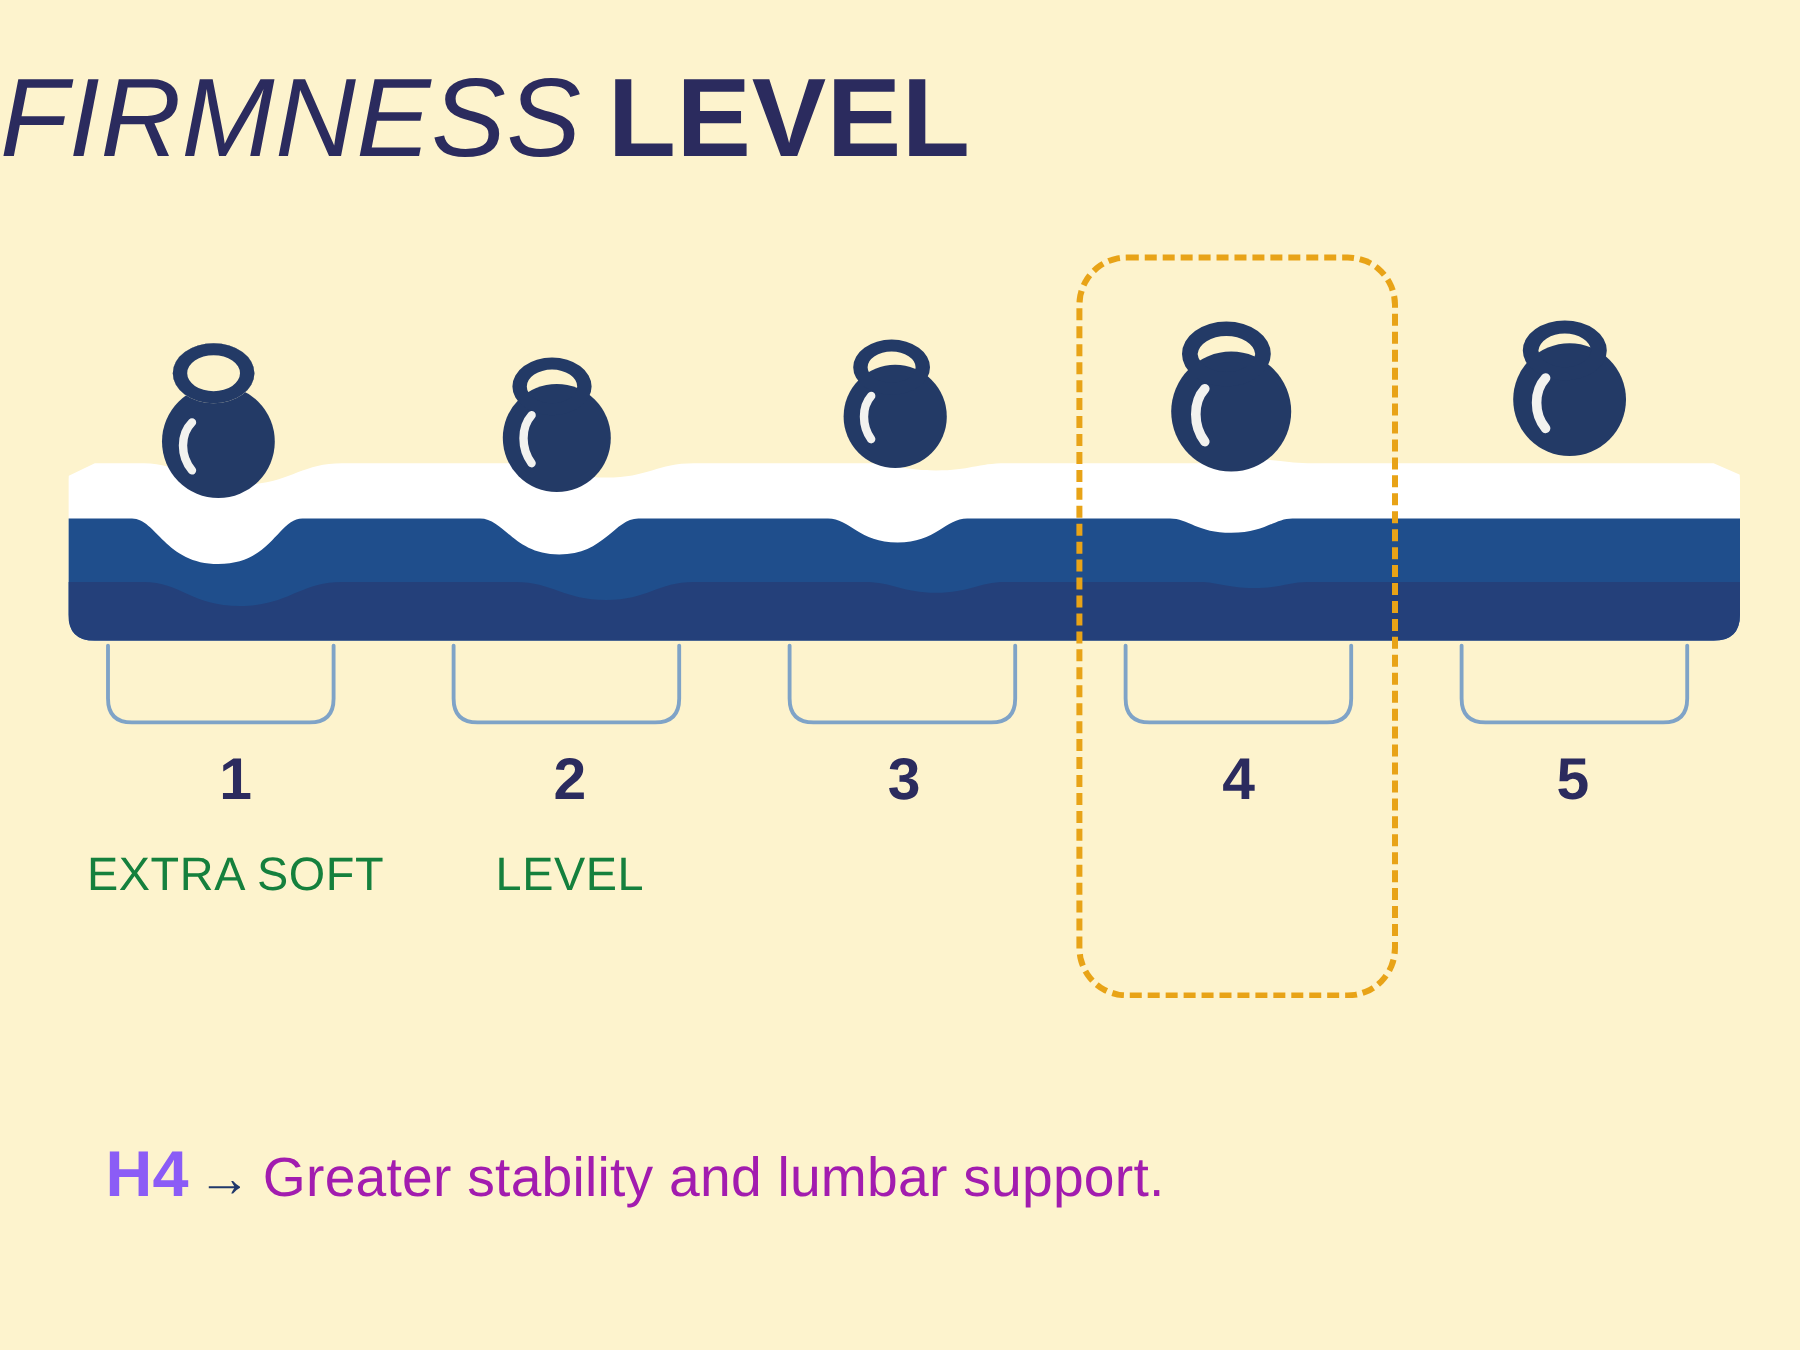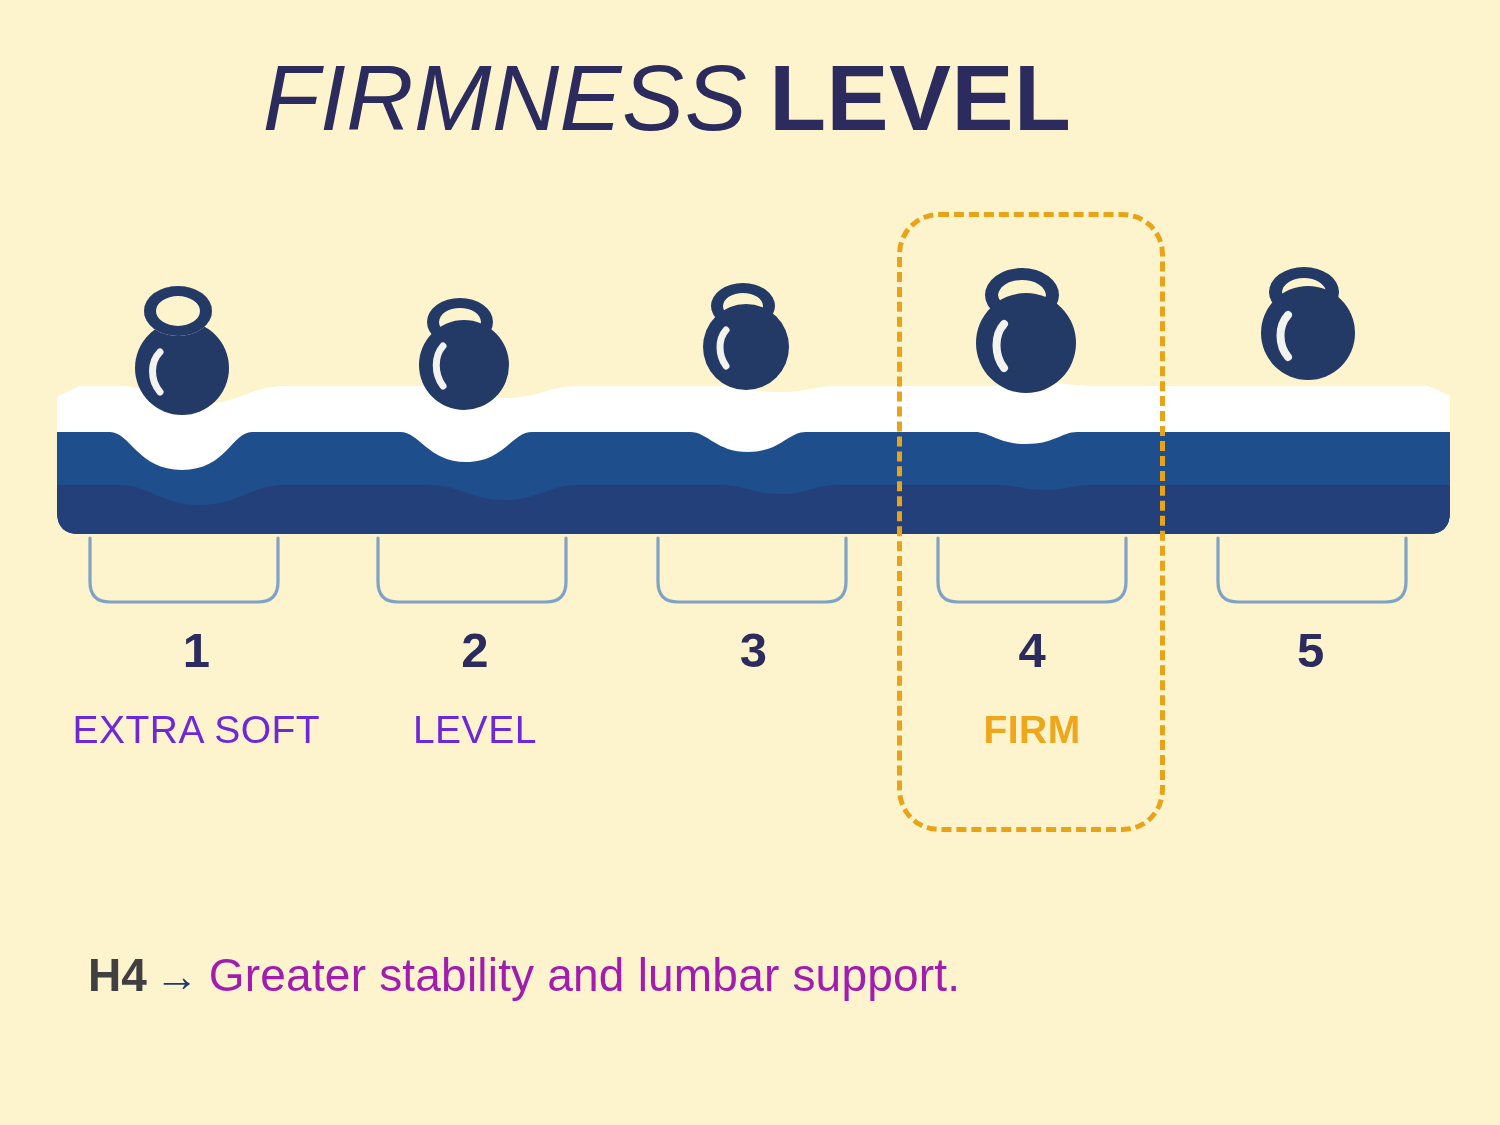--- a/index.html
+++ b/index.html
@@ -20,24 +20,23 @@
     inset: 0;
     background: #fdf3cd;
   }
 
   
   .title-row {
     position: absolute;
     top: 52px;
     left: 0;
     width: 1254px;
-    text-align: center;
+    text-align: left;
     white-space: nowrap;
     line-height: 1;
-    padding-left: 40px;
   }
   .title-light {
     font-family: "Liberation Sans", sans-serif;
     font-size: 93px;
     font-style: italic;
     font-weight: 400;
     color: #2b2b5e;
     letter-spacing: 0.5px;
   }
   .title-bold {
@@ -92,42 +91,42 @@
     font-size: 49px;
     font-weight: 700;
     color: #2b2b5e;
     line-height: 1;
     margin-bottom: 25px;
   }
   .label-name {
     font-family: "Liberation Sans", sans-serif;
     font-size: 39px;
     font-weight: 400;
-    color: #6d28d9;
+    color: #15803d;
     line-height: 1.55;
     letter-spacing: 0.5px;
   }
   .label-name.accent {
     color: #eea61a;
     font-weight: 700;
   }
 
   
   .caption {
     position: absolute;
     left: 88px;
     top: 952px;
     white-space: nowrap;
     line-height: 1;
   }
   .caption-code {
     font-family: "Liberation Sans", sans-serif;
-    font-size: 46px;
-    font-weight: 700;
-    color: #404040;
+    font-size: 54px;
+    font-weight: 700;
+    color: #8b5cf6;
   }
   .caption-arrow {
     font-family: "Liberation Sans", sans-serif;
     font-size: 44px;
     font-weight: 400;
     color: #20386b;
     margin: 0 10px 0 8px;
   }
   .caption-text {
     font-family: "Liberation Sans", sans-serif;
@@ -272,21 +271,20 @@
     </div>
     <div class="label-col">
       <div class="label-number">2</div>
       <div class="label-name">LEVEL</div>
     </div>
     <div class="label-col">
       <div class="label-number">3</div>
     </div>
     <div class="label-col">
       <div class="label-number">4</div>
-      <div class="label-name accent">FIRM</div>
     </div>
     <div class="label-col">
       <div class="label-number">5</div>
     </div>
   </div>
 
   <div class="caption">
     <span class="caption-code">H4</span><span class="caption-arrow">→</span><span class="caption-text">Greater stability and lumbar support.</span>
   </div>
 

